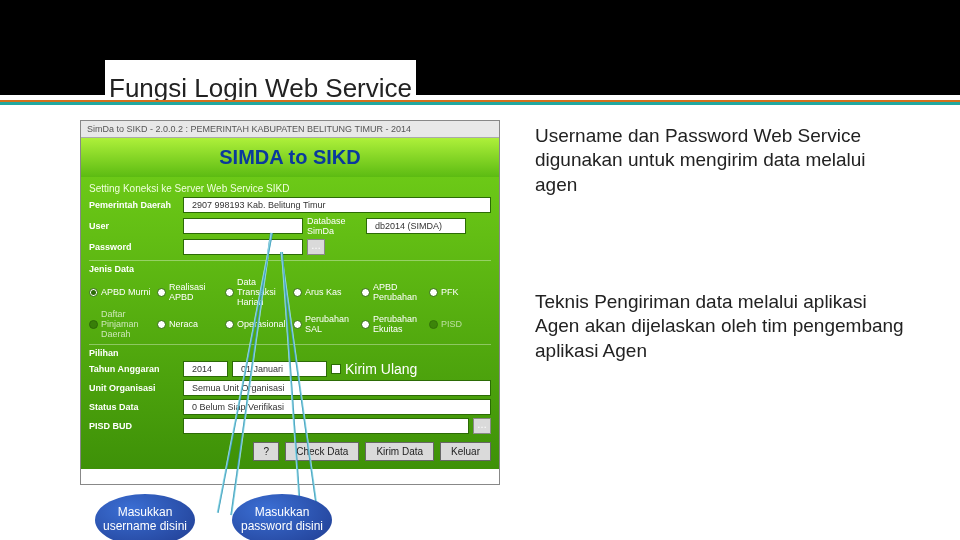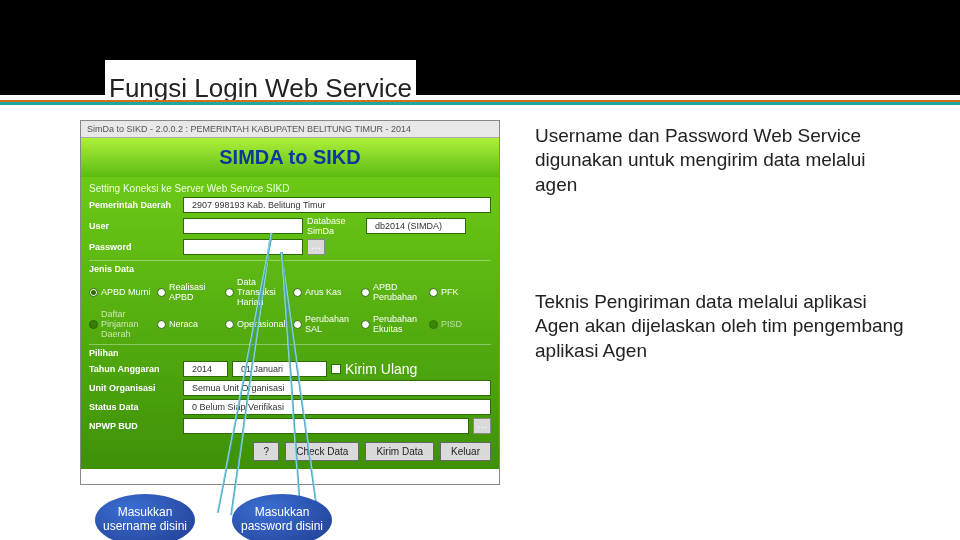--- a/index.html
+++ b/index.html
@@ -137,21 +137,21 @@
       </div>
       <div class="row">
         <div class="lbl">Unit Organisasi</div>
         <div class="fld">Semua Unit Organisasi</div>
       </div>
       <div class="row">
         <div class="lbl">Status Data</div>
         <div class="fld">0 Belum Siap Verifikasi</div>
       </div>
       <div class="row">
-        <div class="lbl">NPWP BUD</div>
+        <div class="lbl">PISD BUD</div>
         <div class="fld" style="flex:1"></div>
         <div class="dots">…</div>
       </div>
       <div class="btn-row">
         <div class="btn btn-q">?</div>
         <div class="btn">Check Data</div>
         <div class="btn">Kirim Data</div>
         <div class="btn">Keluar</div>
       </div>
     </div>

